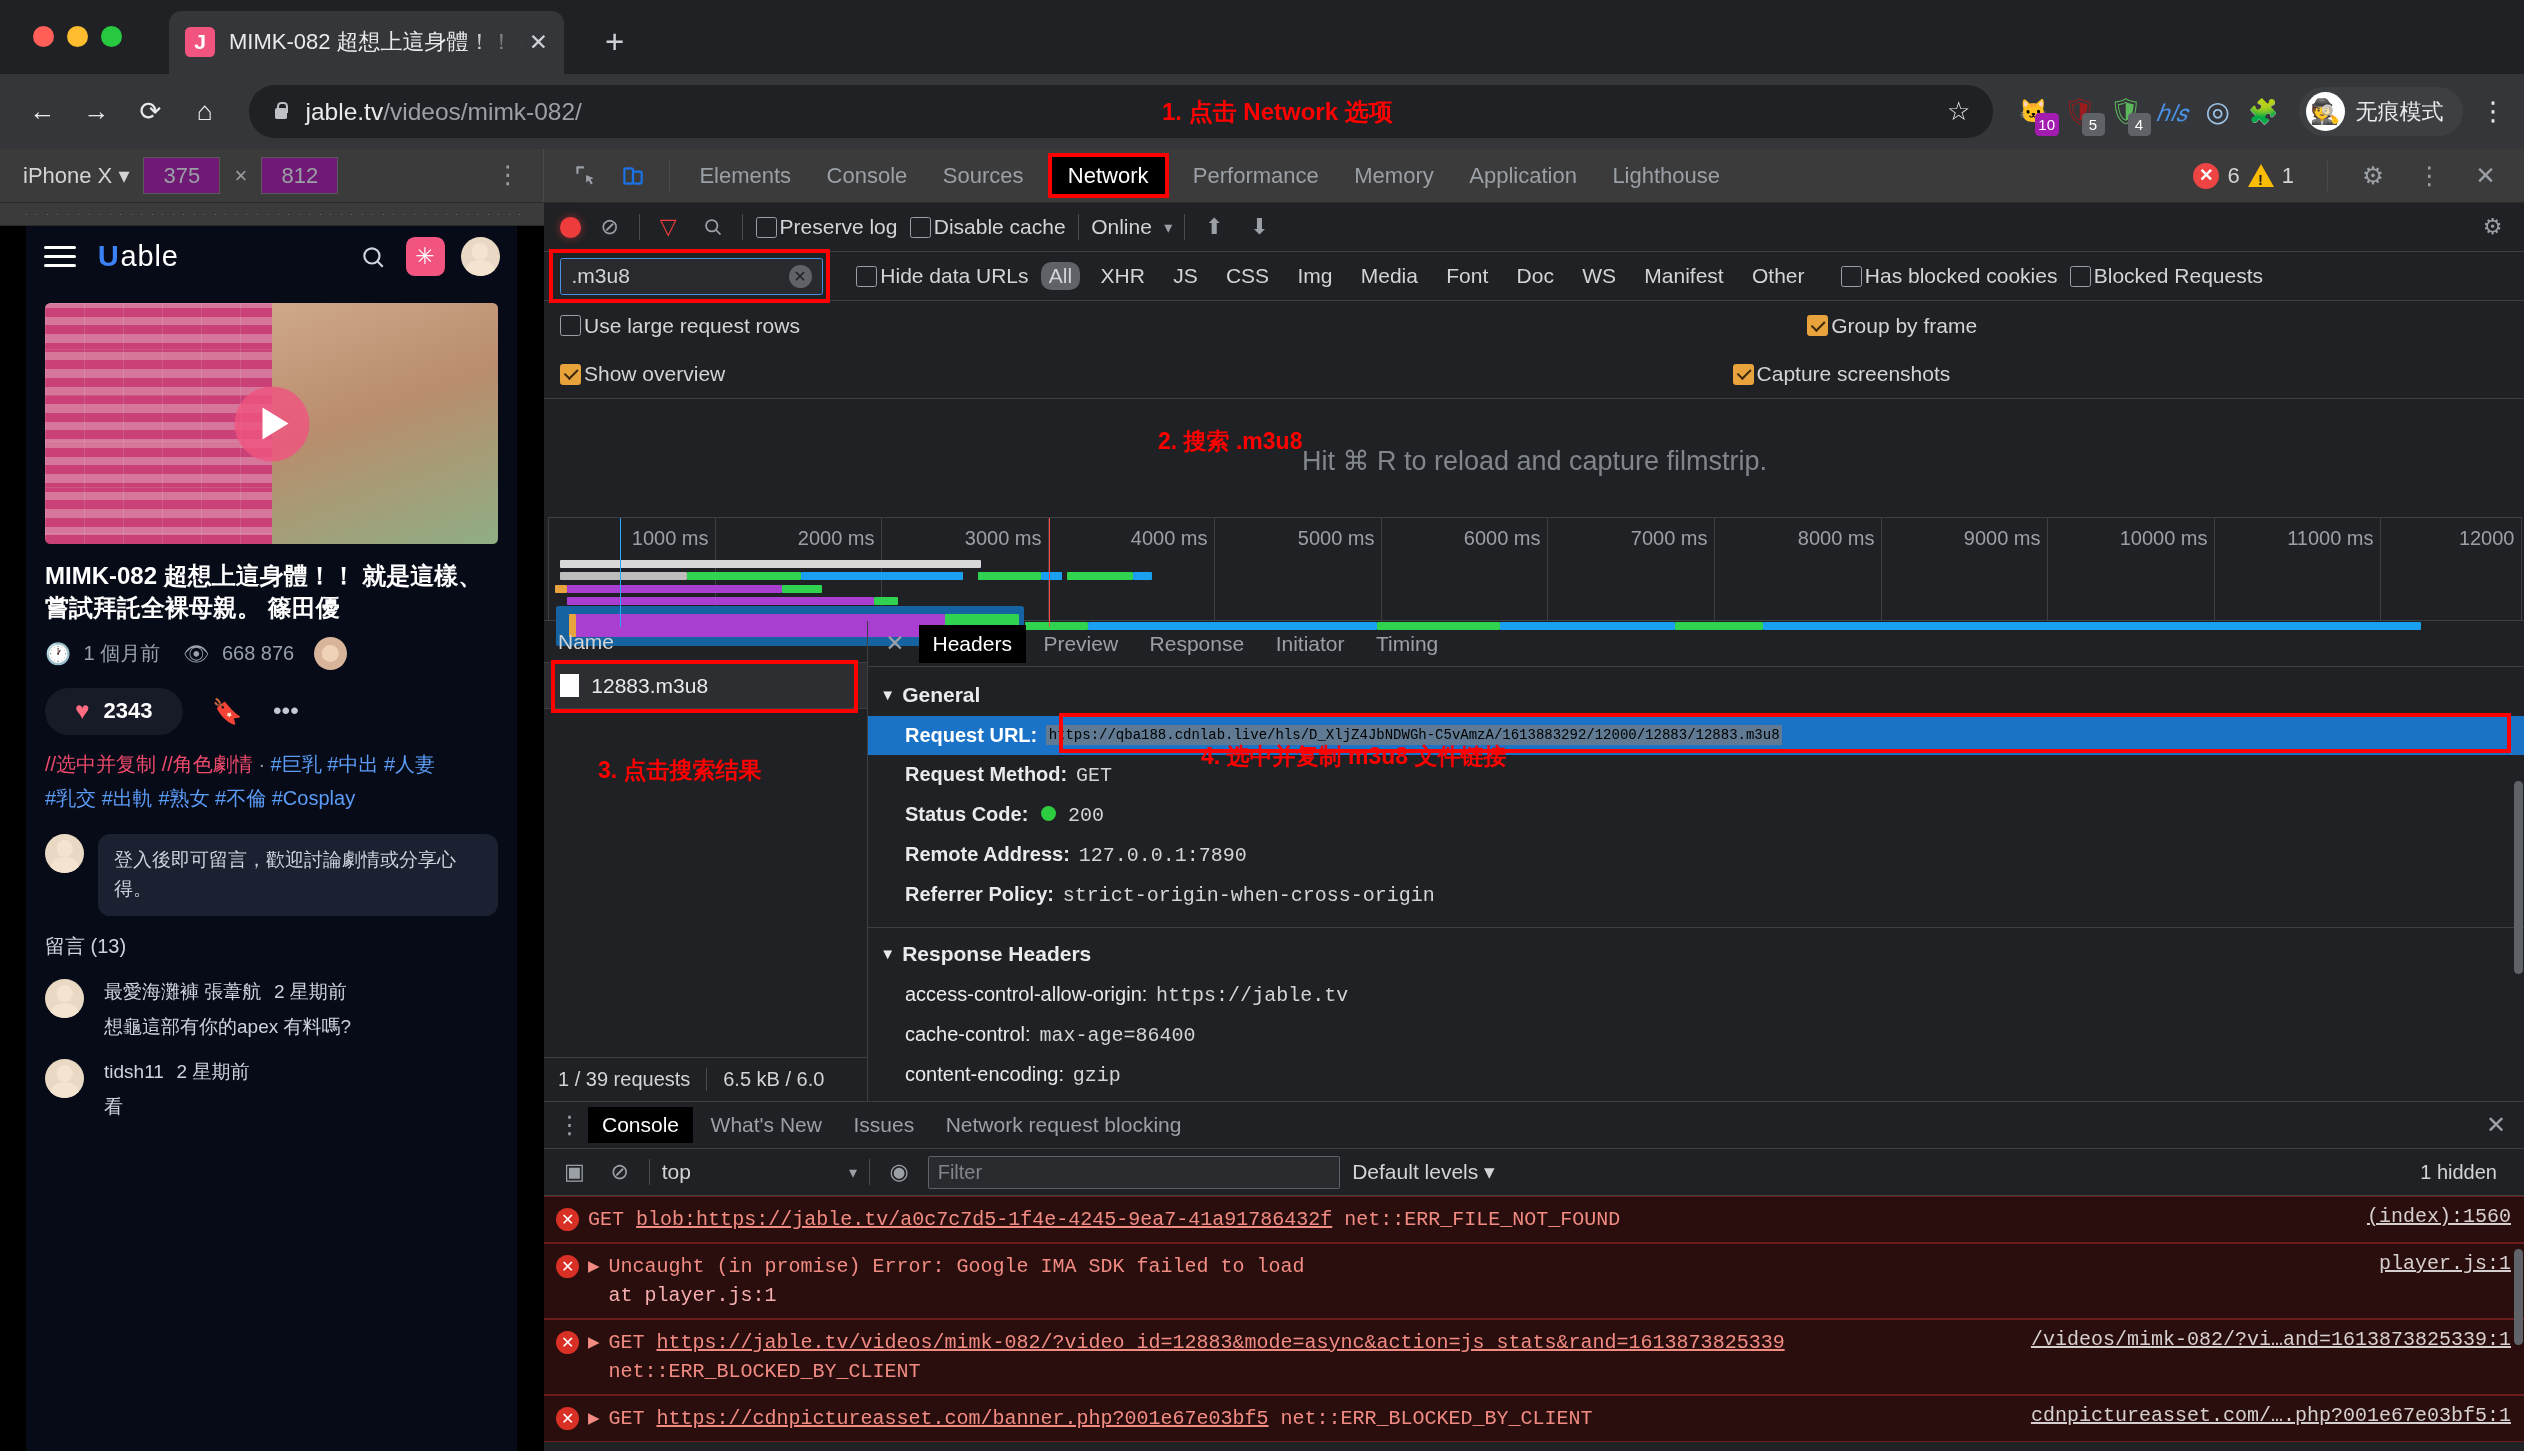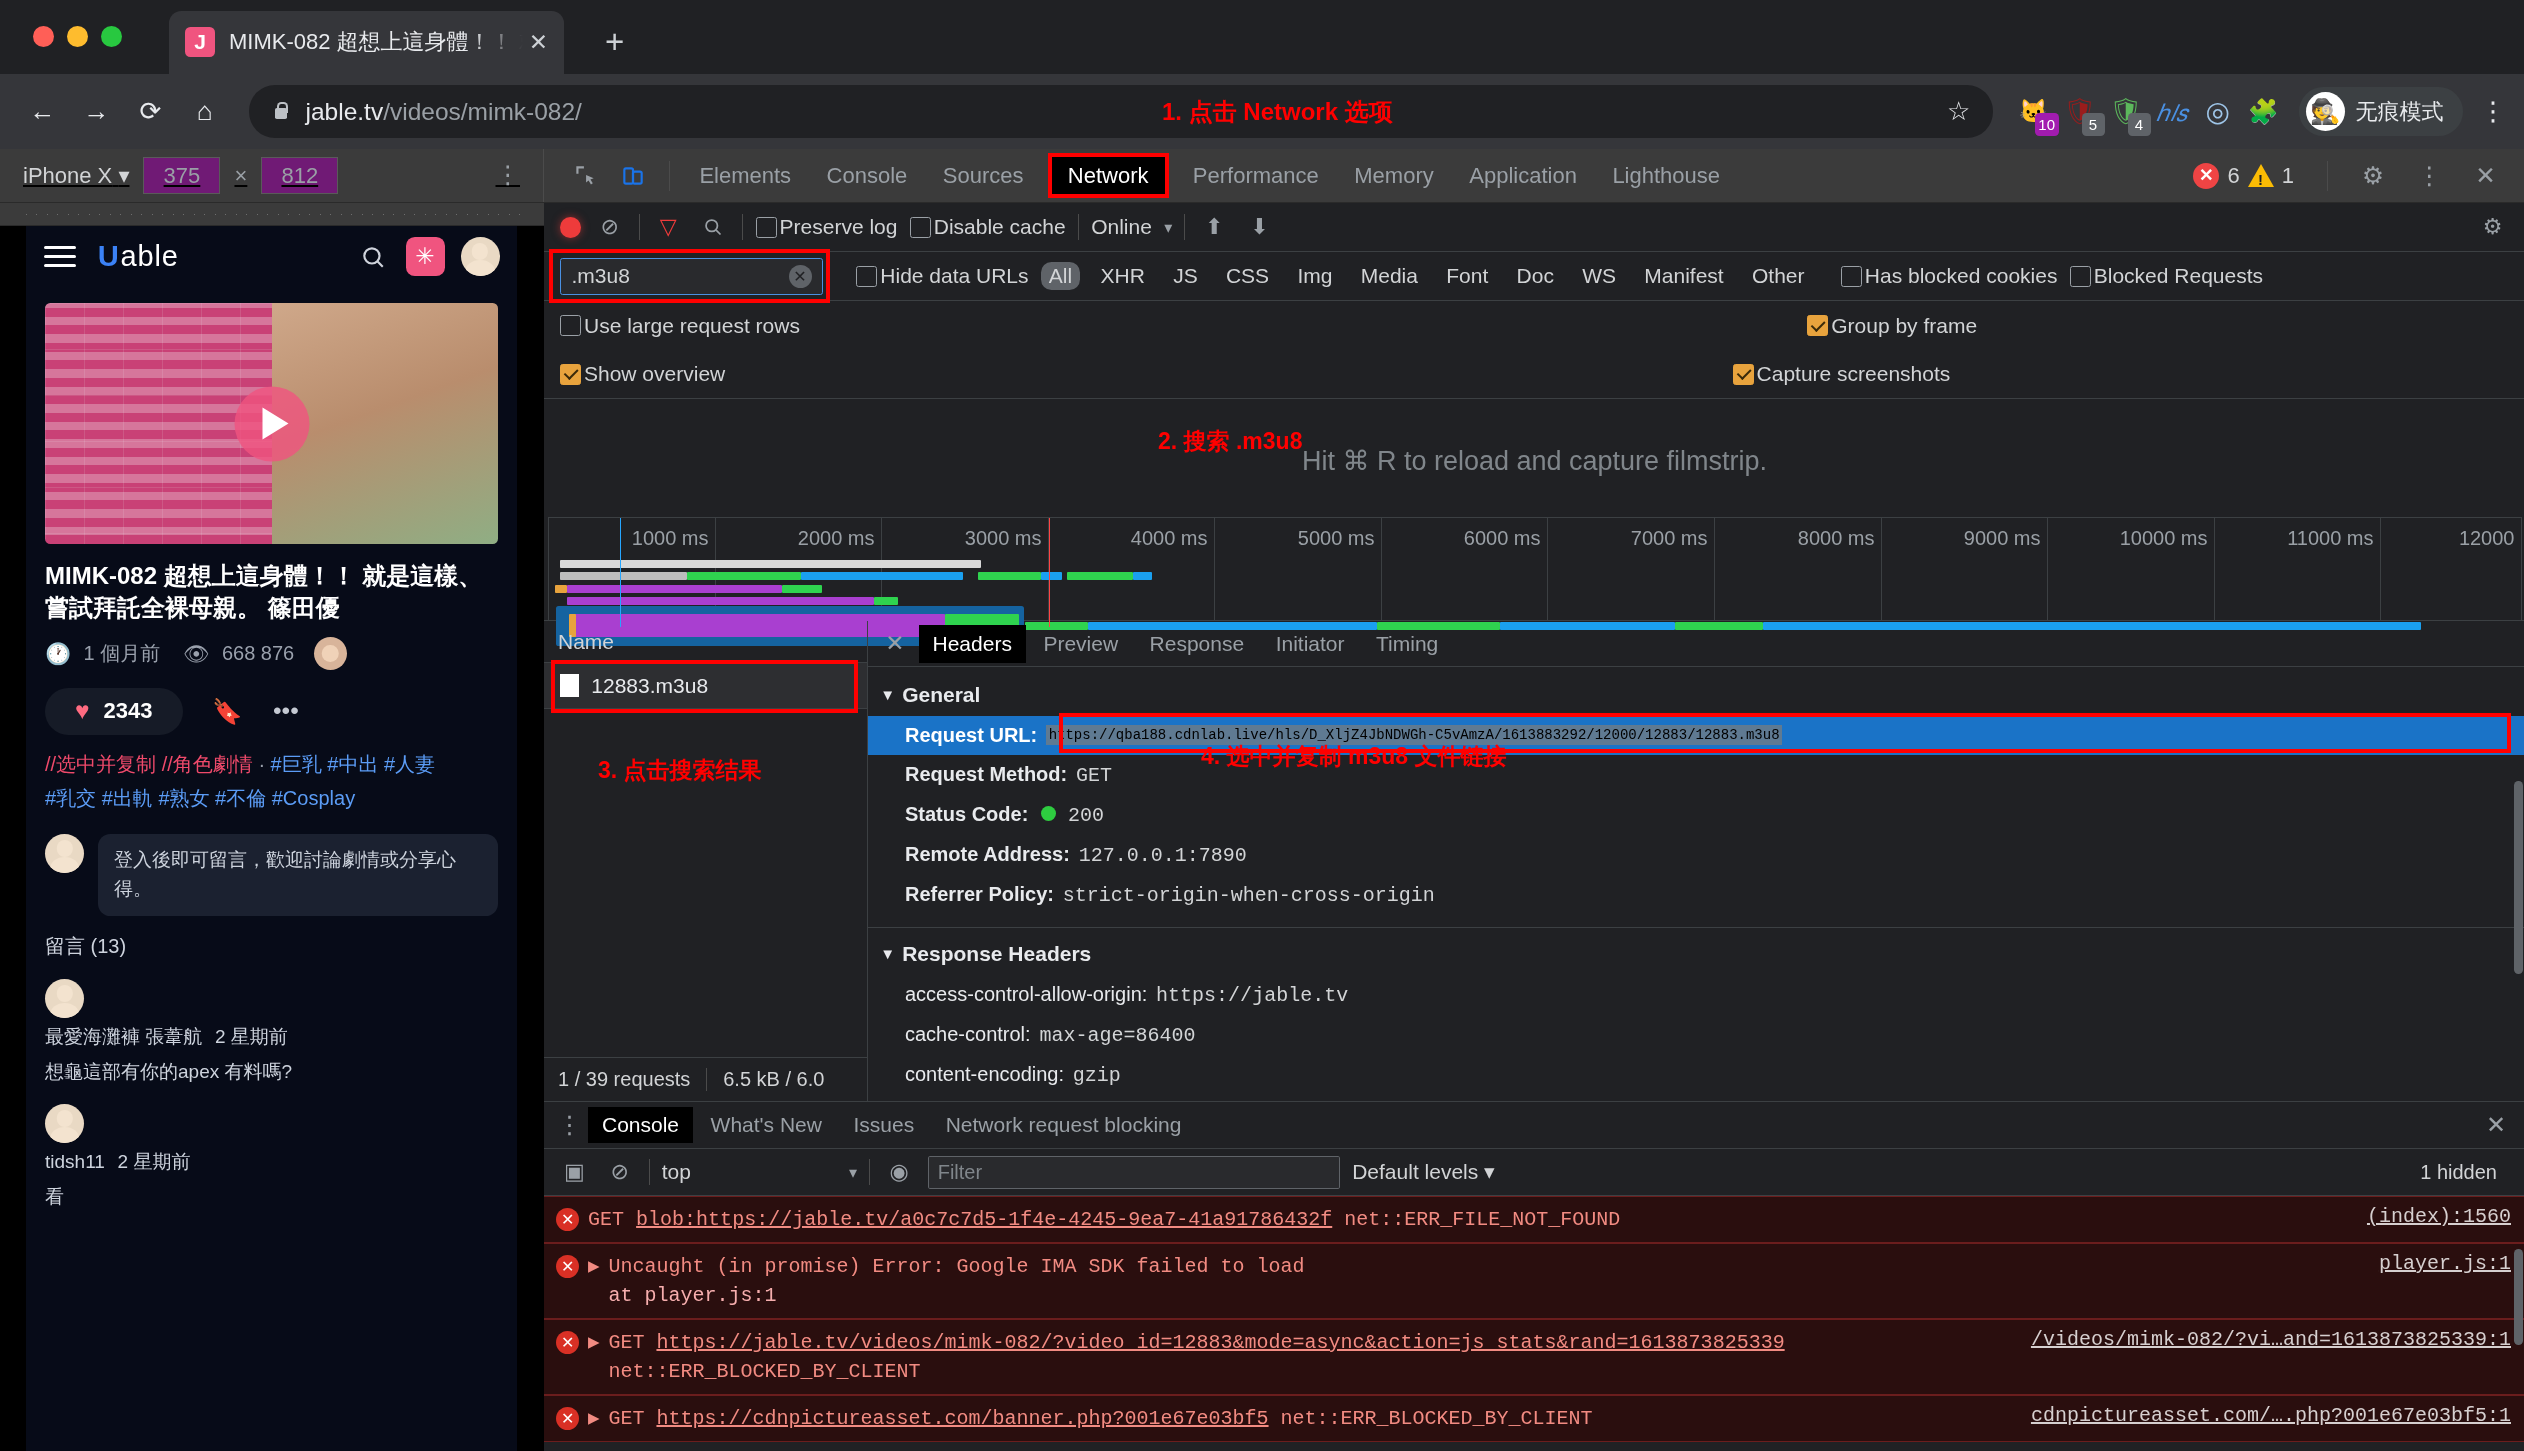--- a/index.html
+++ b/index.html
@@ -39,21 +39,21 @@
   #incognito { height:49px; background:#3c4043; border-radius:24.5px; display:flex; align-items:center;
     gap:10.5px; padding:0 19px 0 7px; margin-left:8.8px; }
   #inc-circle { width:39px;height:39px;border-radius:50%;background:#fff;display:flex;align-items:center;justify-content:center;}
   #inc-label { color:#e8eaed; font-size:22px; }
   #kebab { color:#e8eaed; font-size:26px; margin-left:10.5px; letter-spacing:0; line-height:.6; }
 
   
   #device-bar { height:54px; background:#3b3b3b; display:flex; align-items:center;
     border-bottom:0.9px solid #2a2a2a; }
   #dev-left { width:544px; display:flex; align-items:center; padding-left:23px; gap:14px;
-    border-right:0.9px solid #4b4b4b; height:100%;text-decoration:underline; }
+    border-right:0.9px solid #4b4b4b; height:100%; }
   #dev-sel { color:#d2d4d6; font-size:22px; }
   .dim-in { width:77px; height:37px; background:#701a75; border:0.9px solid #5a5a5a; color:#9aa0a6;
     font-size:22px; display:flex; align-items:center; justify-content:center; }
   #dev-x { color:#9aa0a6; font-size:22px; }
   #dev-dots { color:#9aa0a6; font-size:24.5px; margin-left:auto; margin-right:23px; line-height:.6; }
 
   
   #dt-tabs { flex:1; display:flex; align-items:center; height:100%; padding-left:19px; gap:3.5px; position:relative; }
   .dt-icon { width:44px; height:40px; display:flex; align-items:center; justify-content:center; }
   .dtsep { width:0.9px; height:30px; background:#4b4b4b; margin:0 10.5px; }
@@ -121,21 +121,21 @@
   #likebtn { background:#161b27; border-radius:28px; padding:9.6px 30px; display:flex; align-items:center;
     gap:14px; color:#fff; font-size:22px; font-weight:bold; }
   #likebtn .heart { color:#ff6b81; font-size:24.5px; }
   .act-ico { color:#c4c9d2; font-size:24.5px; }
   #tags { padding:12.3px 19px 0; font-size:20px; line-height:1.7; }
   #tags .t-red { color:#ef4a6b; } #tags .t-blue { color:#5b9cf6; } #tags .dot{color:#9aa1ad;}
   #cmt-prompt { display:flex; gap:14px; padding:19px 19px 0; }
   #cmt-prompt .bubble { background:#1b2130; border-radius:12.3px; padding:12.3px 16px; color:#cdd3dd;
     font-size:19px; line-height:1.5; flex:1; }
   #cmt-count { color:#cdd3dd; font-size:20px; padding:17.5px 19px 0; }
-  .cmt { display:flex; gap:6px; padding:19px 19px 0;flex-direction:column; }
+  .cmt { display:flex; gap:20px; padding:19px 19px 0; }
   .cmt .who { color:#cdd3dd; font-size:19px; }
   .cmt .txt { color:#cdd3dd; font-size:19px; margin-top:8.8px; }
 
   
   .nt-row { display:flex; align-items:center; height:49px; padding:0 16px; gap:12.3px;
     border-bottom:0.9px solid #3c4043; }
   #rec { width:21px;height:21px;border-radius:50%;background:#ee3b3b;box-shadow:0 0 8.8px #ee3b3b88;}
   .tb-ico { width:33px;height:33px;display:flex;align-items:center;justify-content:center;color:#9aa0a6;font-size:22px;}
   .vsep { width:0.9px; height:26px; background:#4b4b4b; }
   .cb { width:21px;height:21px;border:1.8px solid #9aa0a6;border-radius:2.6px;flex:0 0 auto; }

